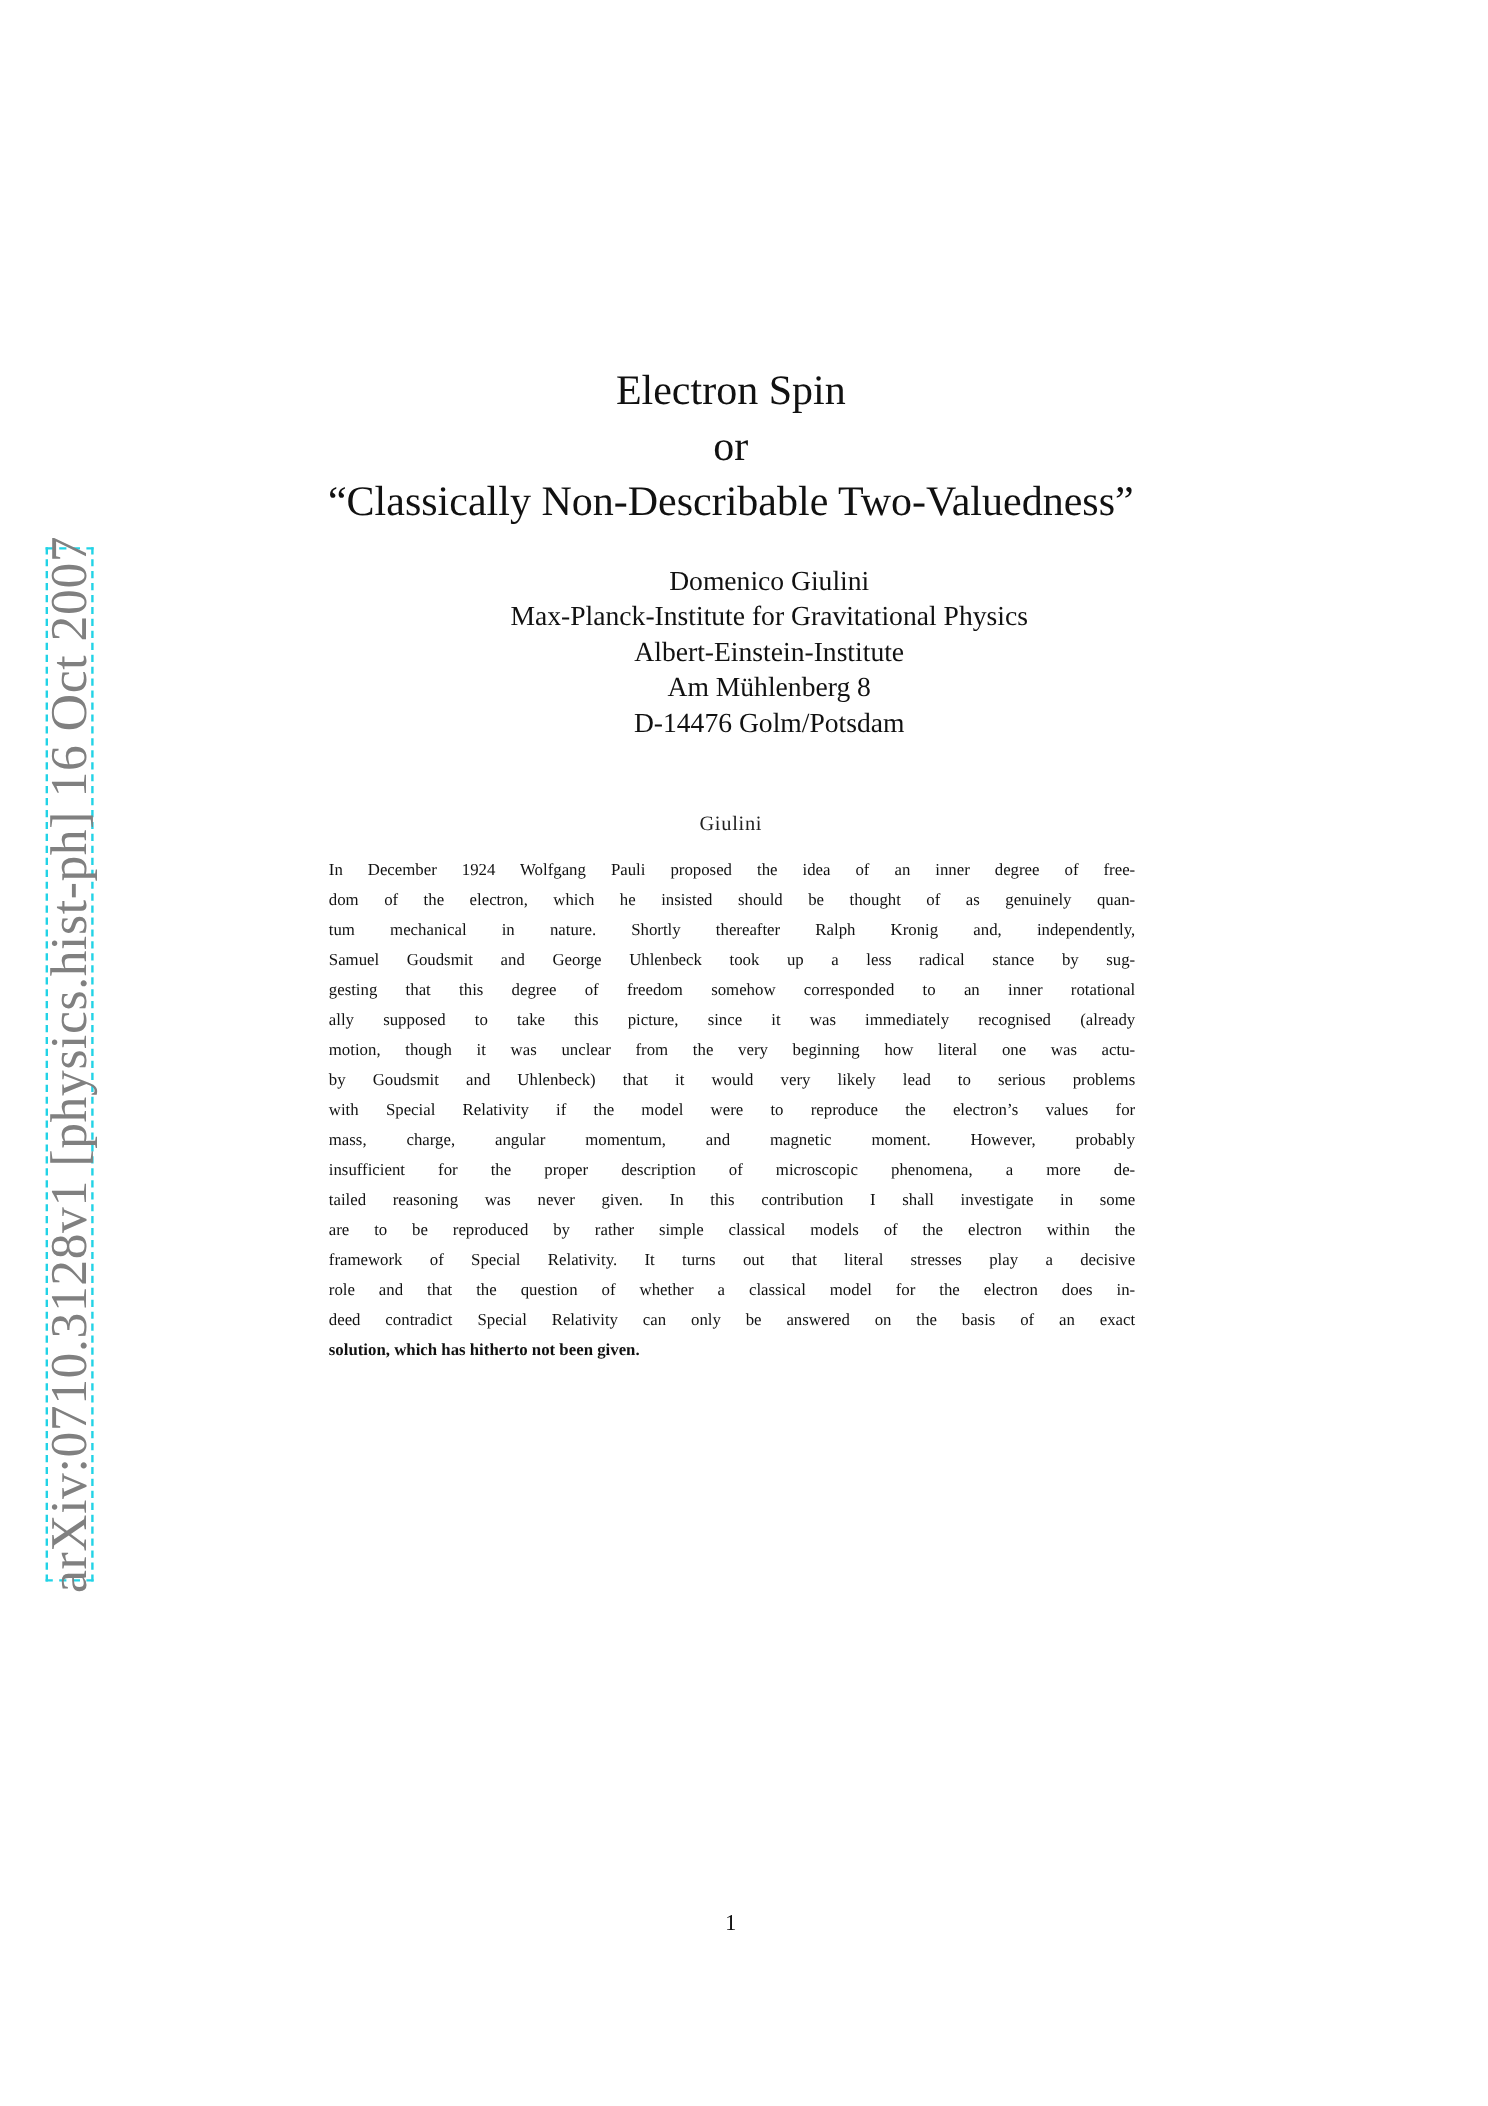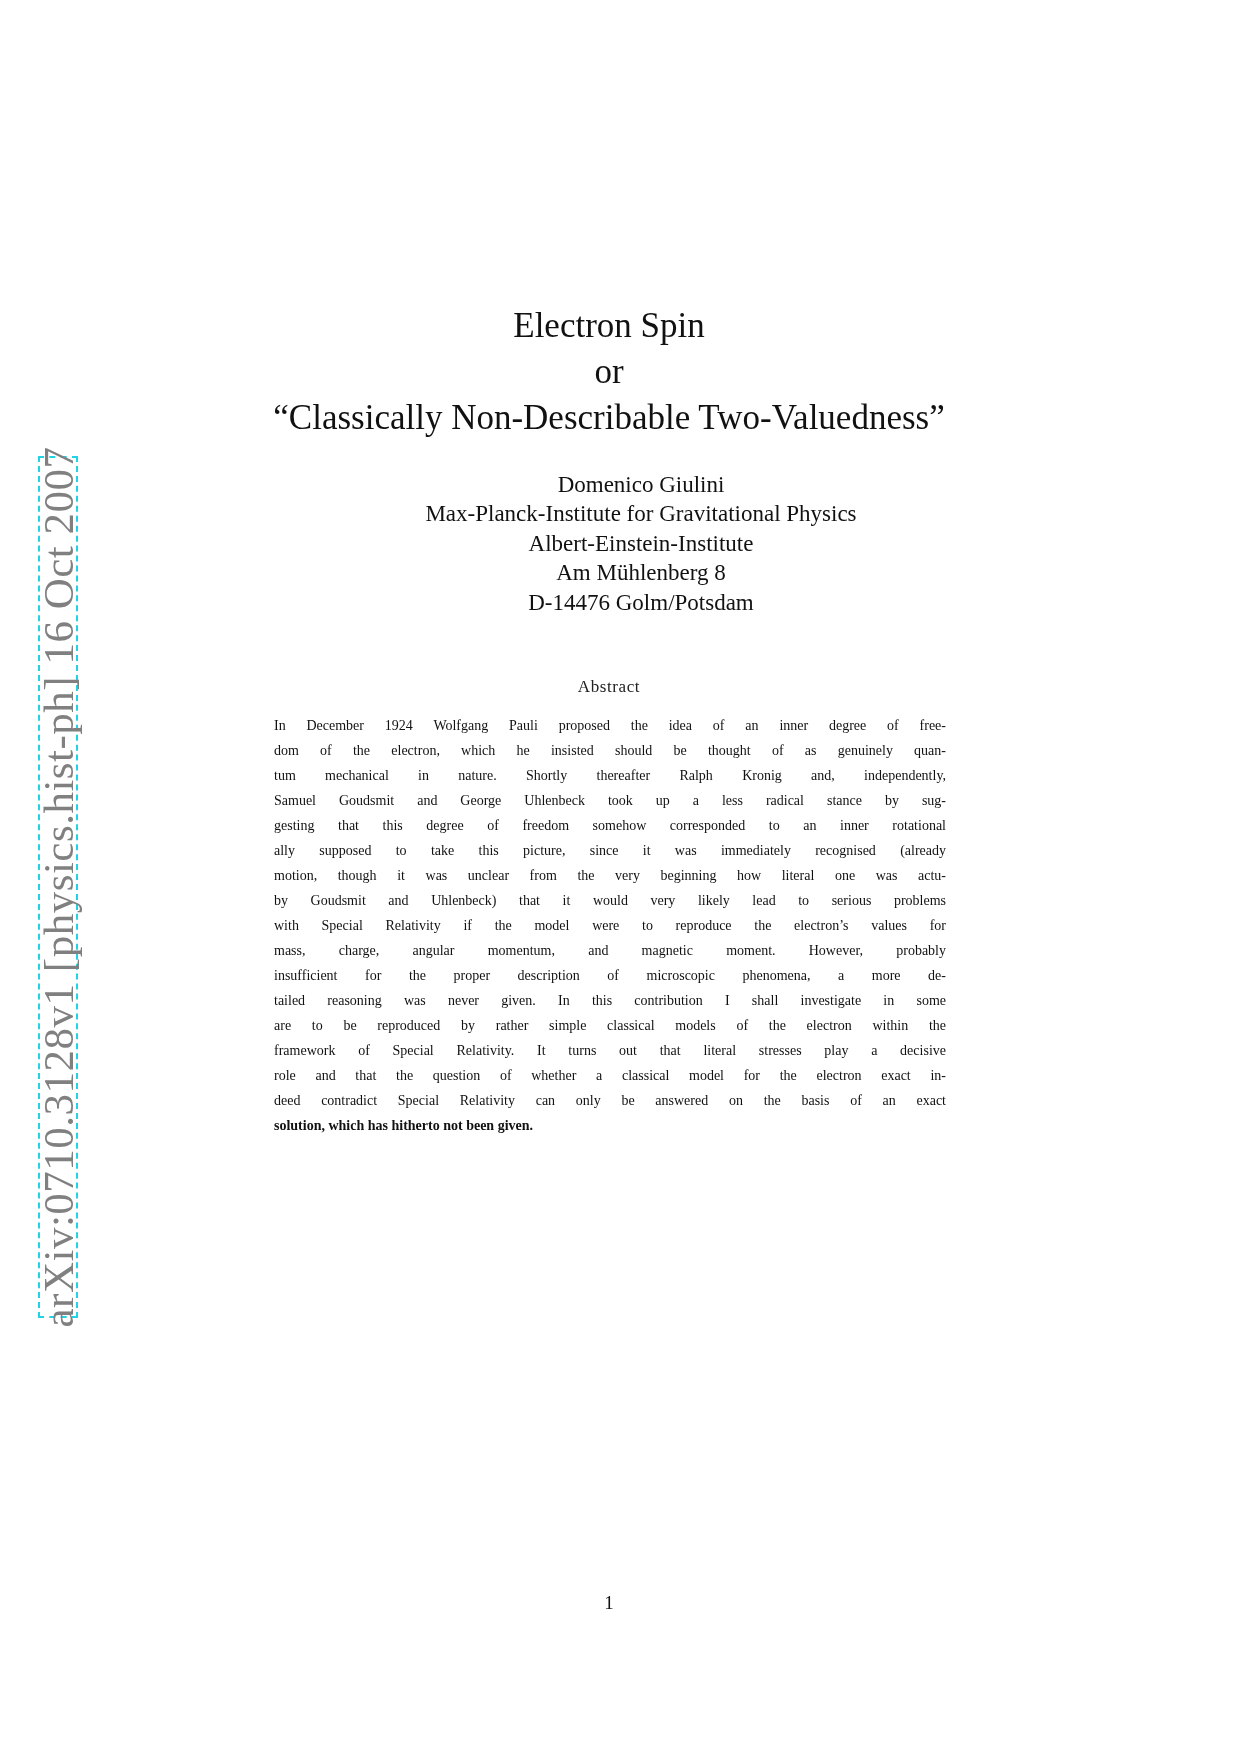--- a/index.html
+++ b/index.html
@@ -118,35 +118,35 @@
 </div>
 
 <div class="author-block">
   <div class="author-line">Domenico Giulini</div>
   <div class="author-line">Max-Planck-Institute for Gravitational Physics</div>
   <div class="author-line">Albert-Einstein-Institute</div>
   <div class="author-line">Am Mühlenberg 8</div>
   <div class="author-line">D-14476 Golm/Potsdam</div>
 </div>
 
-<div class="abstract-heading">Abstract</div>
+<div class="abstract-heading">Giulini</div>
 
 <div class="abstract-body">
   <div class="abstract-line">In December 1924 Wolfgang Pauli proposed the idea of an inner degree of free-</div>
   <div class="abstract-line">dom of the electron, which he insisted should be thought of as genuinely quan-</div>
   <div class="abstract-line">tum mechanical in nature.  Shortly thereafter Ralph Kronig and, independently,</div>
   <div class="abstract-line">Samuel Goudsmit and George Uhlenbeck took up a less radical stance by sug-</div>
   <div class="abstract-line">gesting that this degree of freedom somehow corresponded to an inner rotational</div>
   <div class="abstract-line">ally supposed to take this picture, since it was immediately recognised (already</div>
   <div class="abstract-line">motion, though it was unclear from the very beginning how literal one was actu-</div>
   <div class="abstract-line">by Goudsmit and Uhlenbeck) that it would very likely lead to serious problems</div>
   <div class="abstract-line">with Special Relativity if the model were to reproduce the electron’s values for</div>
   <div class="abstract-line">mass, charge, angular momentum, and magnetic moment.  However, probably</div>
   <div class="abstract-line">insufficient for the proper description of microscopic phenomena, a more de-</div>
   <div class="abstract-line">tailed reasoning was never given. In this contribution I shall investigate in some</div>
   <div class="abstract-line">are to be reproduced by rather simple classical models of the electron within the</div>
   <div class="abstract-line">framework of Special Relativity. It turns out that literal stresses play a decisive</div>
-  <div class="abstract-line">role and that the question of whether a classical model for the electron exact in-</div>
+  <div class="abstract-line">role and that the question of whether a classical model for the electron does in-</div>
   <div class="abstract-line">deed contradict Special Relativity can only be answered on the basis of an exact</div>
   <div class="abstract-line last">solution, which has hitherto not been given.</div>
 </div>
 
 <div class="page-number">1</div>
 
 </body></html>

